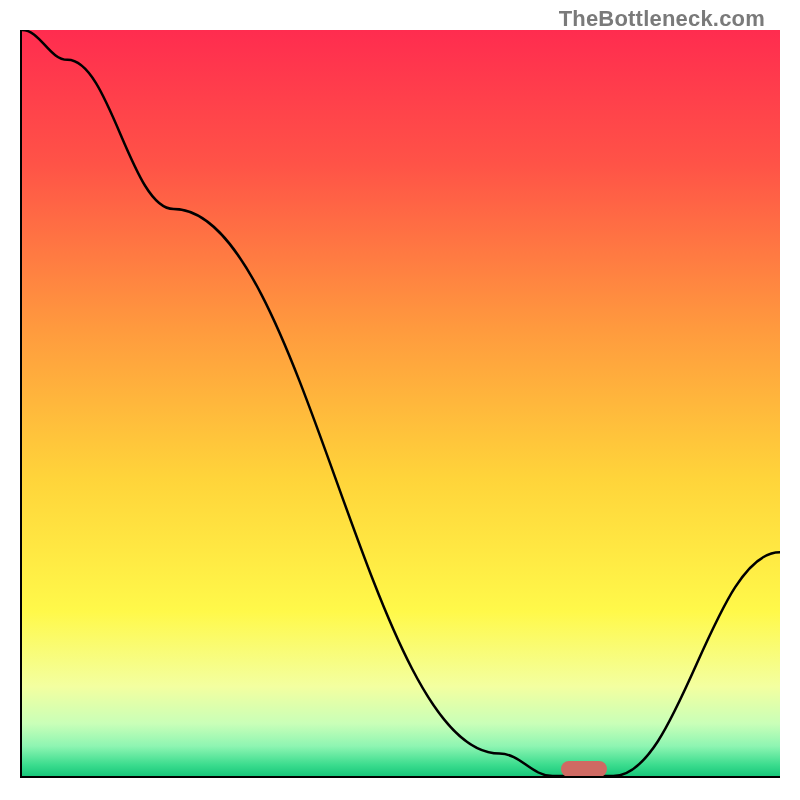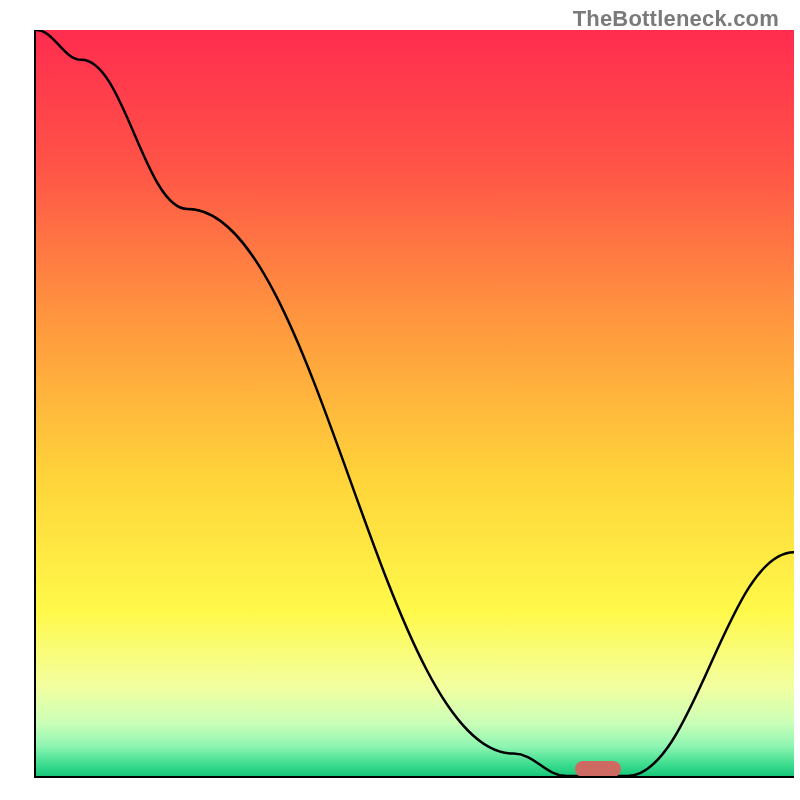--- a/index.html
+++ b/index.html
@@ -8,21 +8,20 @@
     width: 800px;
     height: 800px;
     background: #ffffff;
     font-family: Arial, Helvetica, sans-serif;
     overflow: hidden;
   }
   .wrap {
     position: relative;
     width: 775px;
     height: 800px;
-    margin-left: 14px;
   }
   .watermark {
     position: absolute;
     top: 6px;
     right: 10px;
     font-size: 22px;
     font-weight: 600;
     color: #7a7a7a;
     letter-spacing: 0.2px;
     z-index: 4;

